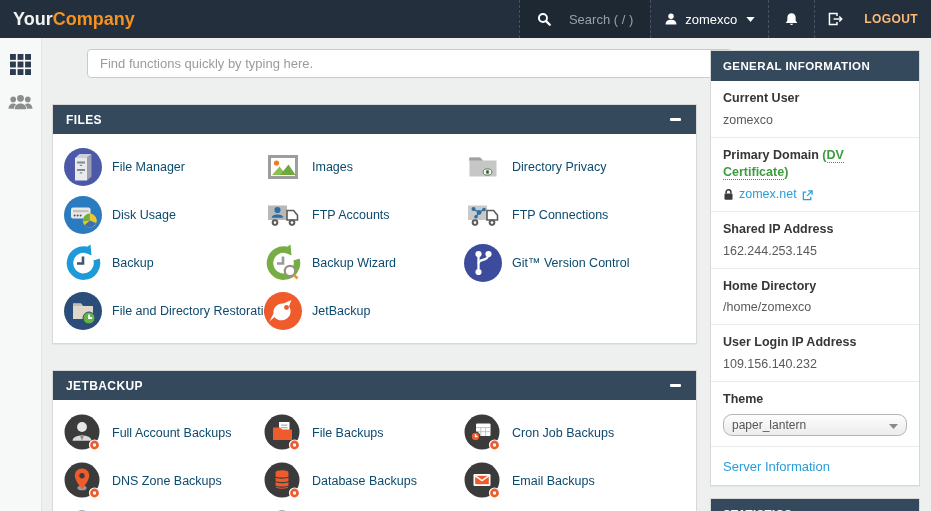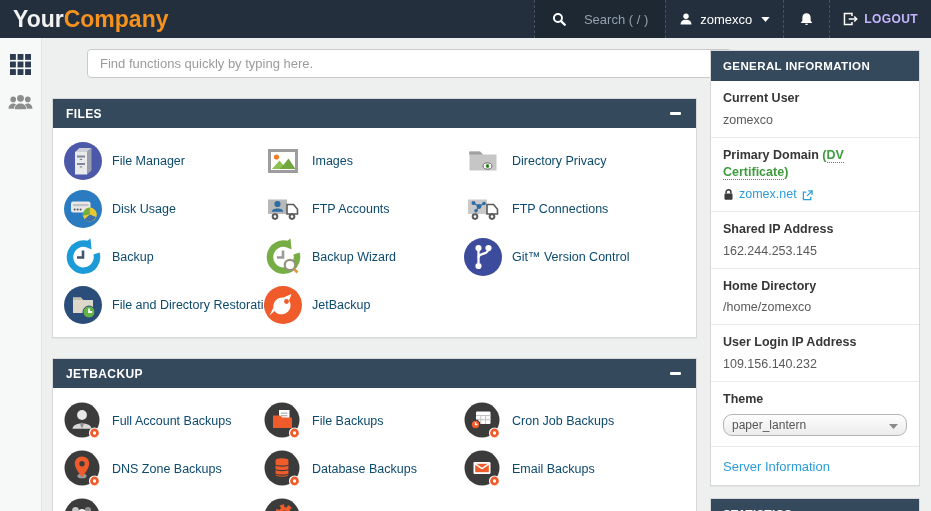--- a/index.html
+++ b/index.html
@@ -4,47 +4,47 @@
 <style>
   html,body{margin:0;padding:0;}
   body{
     width:931px;height:511px;position:relative;overflow:hidden;
     background:#eef0f0;font-family:"Liberation Sans",sans-serif;
     -webkit-font-smoothing:antialiased;
   }
   
   .header{position:absolute;top:0;left:0;width:931px;height:38px;background:#232f3c;
     display:flex;align-items:center;justify-content:space-between;z-index:5;}
-  .logo{font-size:23px;font-weight:bold;color:#f2f2f2;padding-left:13px;white-space:nowrap;cursor:pointer;}
+  .logo{font-size:18px;font-weight:bold;color:#f2f2f2;padding-left:13px;white-space:nowrap;cursor:pointer;}
   .logo .orange{color:#f6921e;}
   .header-right{display:flex;align-items:stretch;height:100%;}
   .hblock{display:flex;align-items:center;height:100%;border-left:1px dashed #46525f;cursor:pointer;}
   .search-block{padding:0 17px;background:rgba(0,0,0,.14);}
   .search-text{color:#93a1ad;font-size:13px;margin-left:18px;}
   .user-block{padding:0 13px;}
   .user-name{color:#fff;font-size:13px;margin-left:7px;}
   .user-caret{margin-left:9px;display:flex;}
   .bell-block{padding:0 15px;}
   .logout-block{padding:0 13px 0 13px;}
-  .logout-text{color:#c4b5fd;font-size:12px;font-weight:bold;letter-spacing:.4px;margin-left:6px;}
+  .logout-text{color:#fdba74;font-size:12px;font-weight:bold;letter-spacing:.4px;margin-left:21px;}
   .hicon{display:flex;align-items:center;}
   .hicon svg{display:block;}
 
   
   .left-sidebar{position:absolute;top:38px;left:0;width:41px;height:473px;background:#f7f8f8;border-right:1px solid #e3e3e3;}
   .side-icon{width:41px;height:38px;display:flex;align-items:center;justify-content:center;cursor:pointer;}
   .side-icon:first-child{margin-top:7px;}
   .side-icon svg{display:block;}
 
   
   .main{position:absolute;left:52px;top:49px;width:645px;}
   .find-input{width:100%;box-sizing:border-box;height:29px;border:1px solid #cacaca;border-radius:4px;
     padding:0 12px;font-size:13px;color:#555;background:#fff;outline:none;font-family:"Liberation Sans",sans-serif;margin-left:35px;}
   .find-input::placeholder{color:#9b9b9b;}
-  .card{background:#fff;border:1px solid #d8d8d8;margin-top:20px;box-shadow:0 1px 1px rgba(0,0,0,.04);text-align:center;}
+  .card{background:#fff;border:1px solid #d8d8d8;margin-top:26px;box-shadow:0 1px 1px rgba(0,0,0,.04);text-align:center;}
   .card-header{height:29px;background:#35495c;color:#fff;display:flex;align-items:center;justify-content:space-between;
     padding:0 13px;font-size:12px;font-weight:bold;letter-spacing:.4px;cursor:pointer;}
   .collapse-btn{width:16px;height:16px;display:flex;align-items:center;justify-content:center;}
   .collapse-btn .dash{width:11px;height:3px;background:#fff;border-radius:1px;}
   .app-grid{display:grid;grid-template-columns:200px 200px 200px;padding:9px 0 8px 10px;}
   .app-item{display:flex;align-items:center;height:48px;cursor:pointer;}
   .app-icon{width:40px;height:40px;flex:0 0 40px;margin-right:9px;}
   .app-icon svg{width:40px;height:40px;display:block;}
   .app-label{color:#0c4a6e;font-size:12.5px;text-decoration:none;white-space:nowrap;}
 

